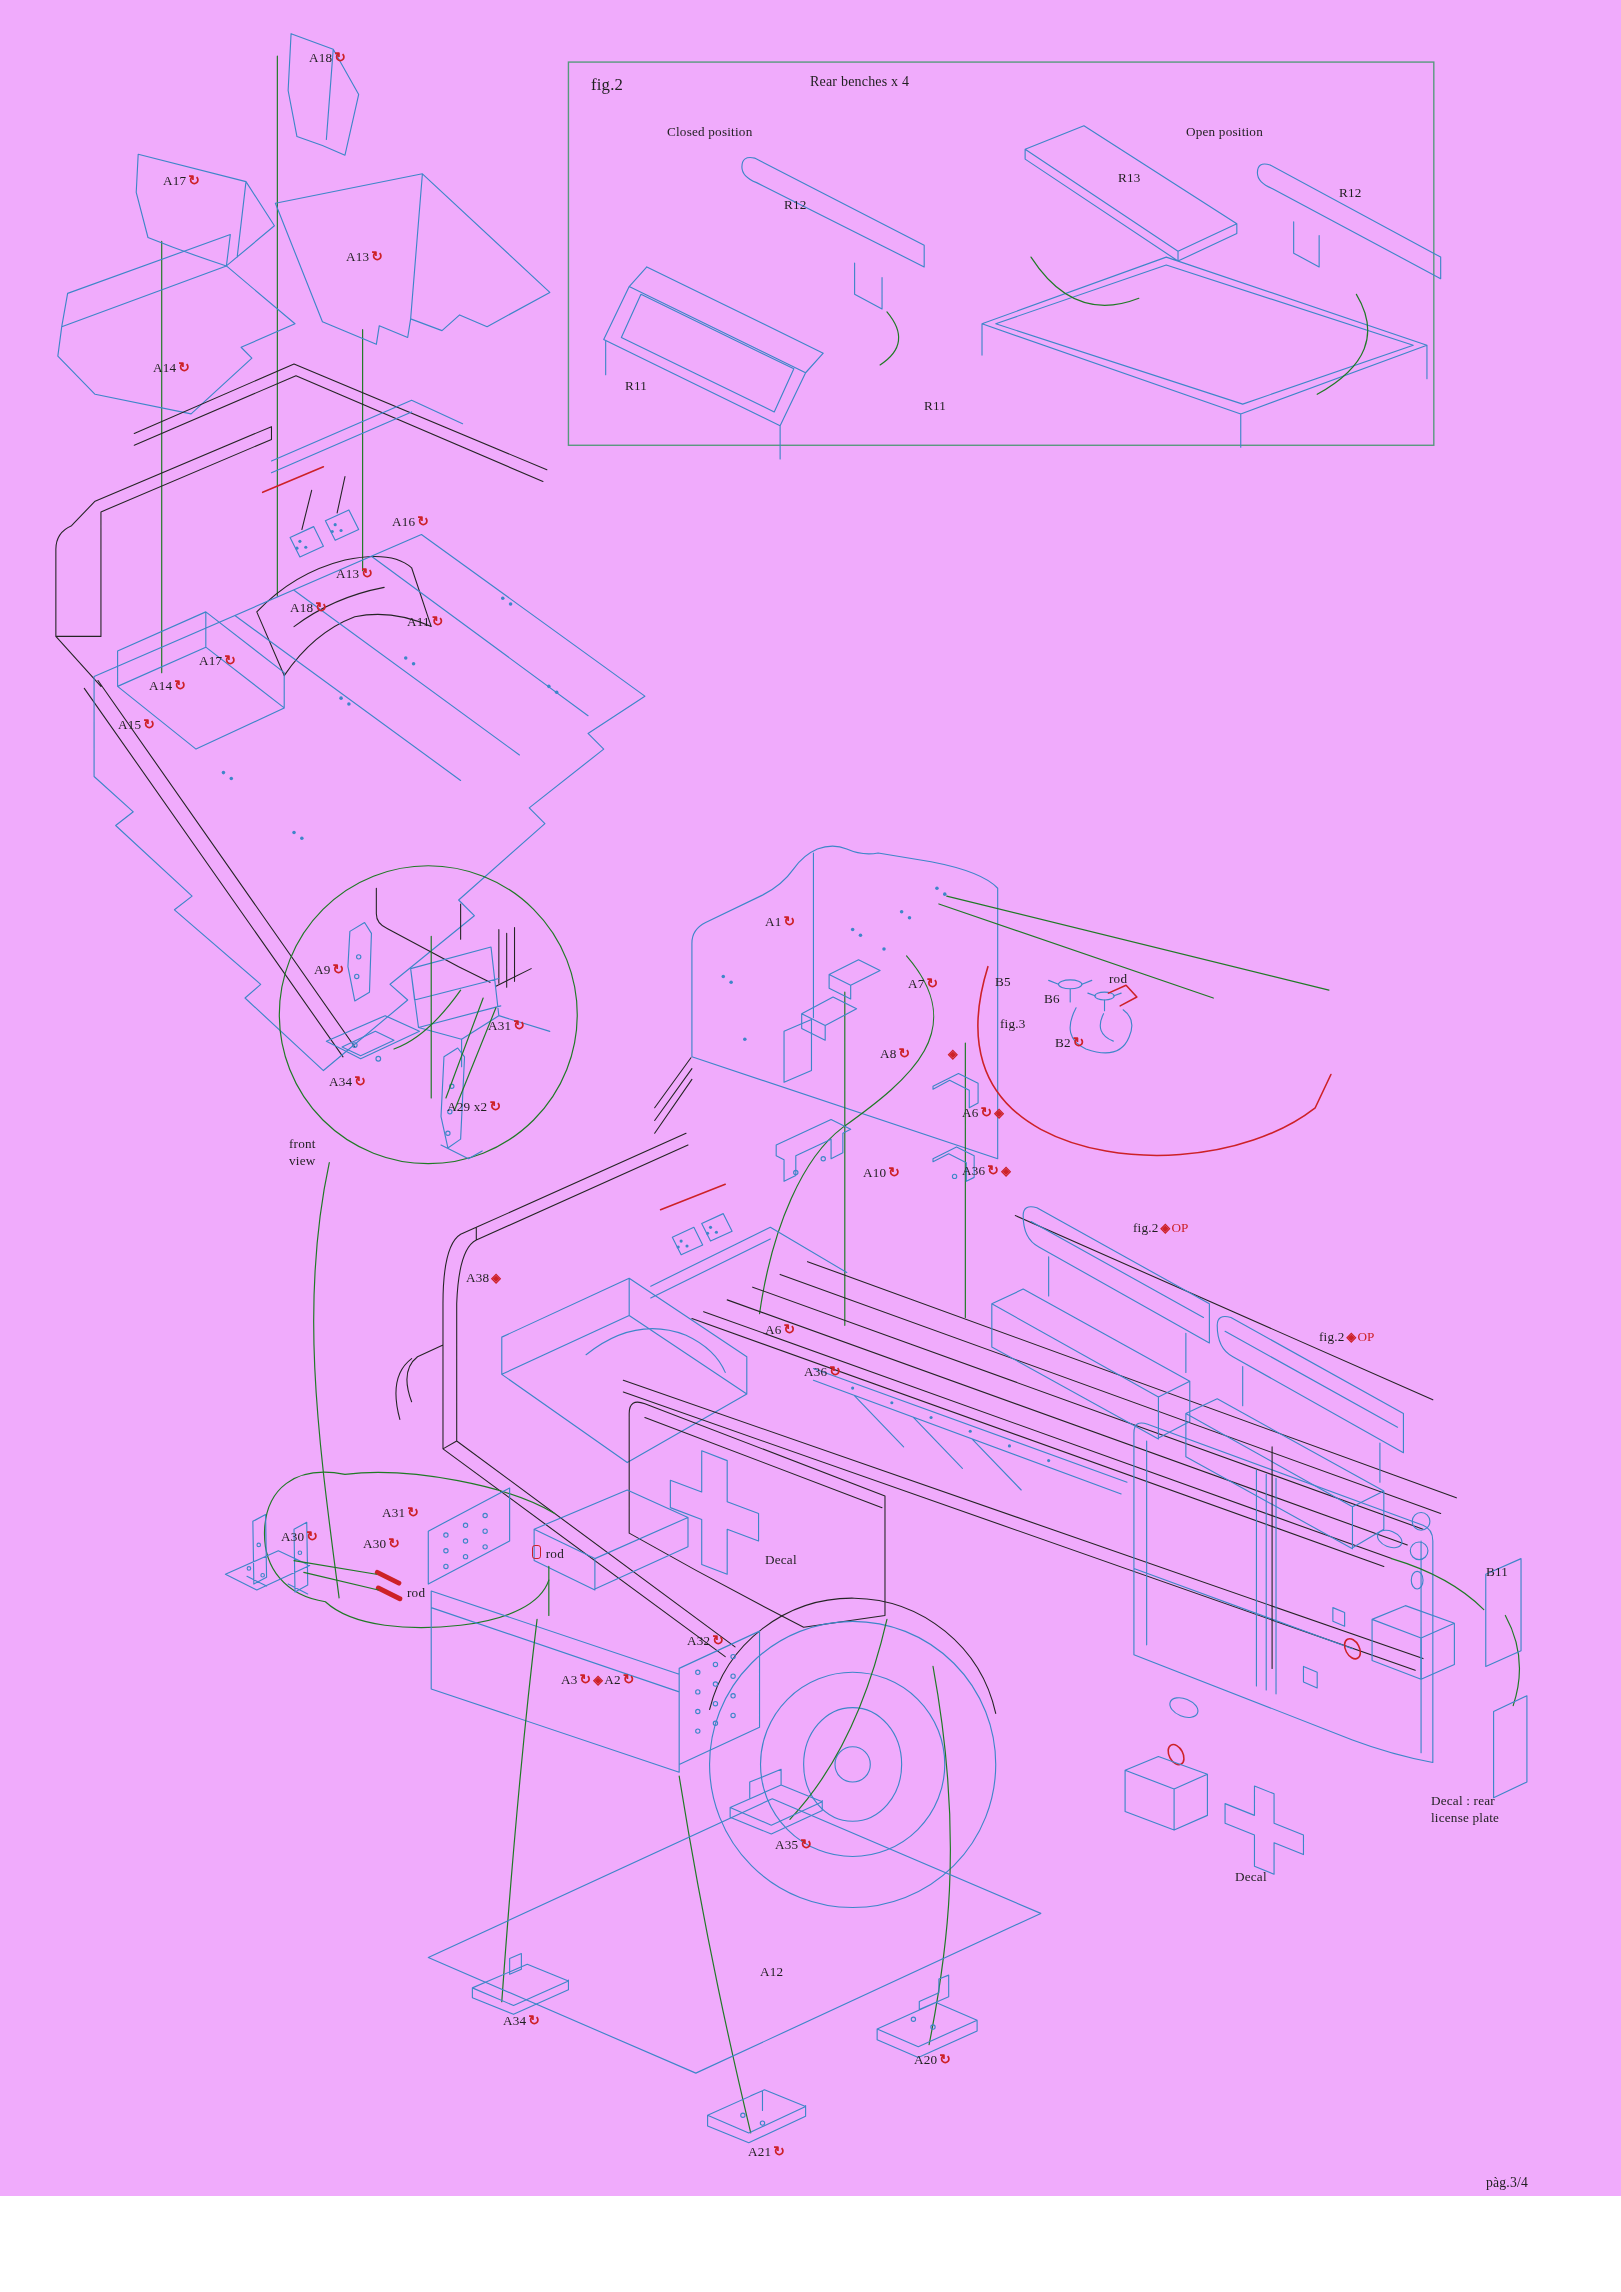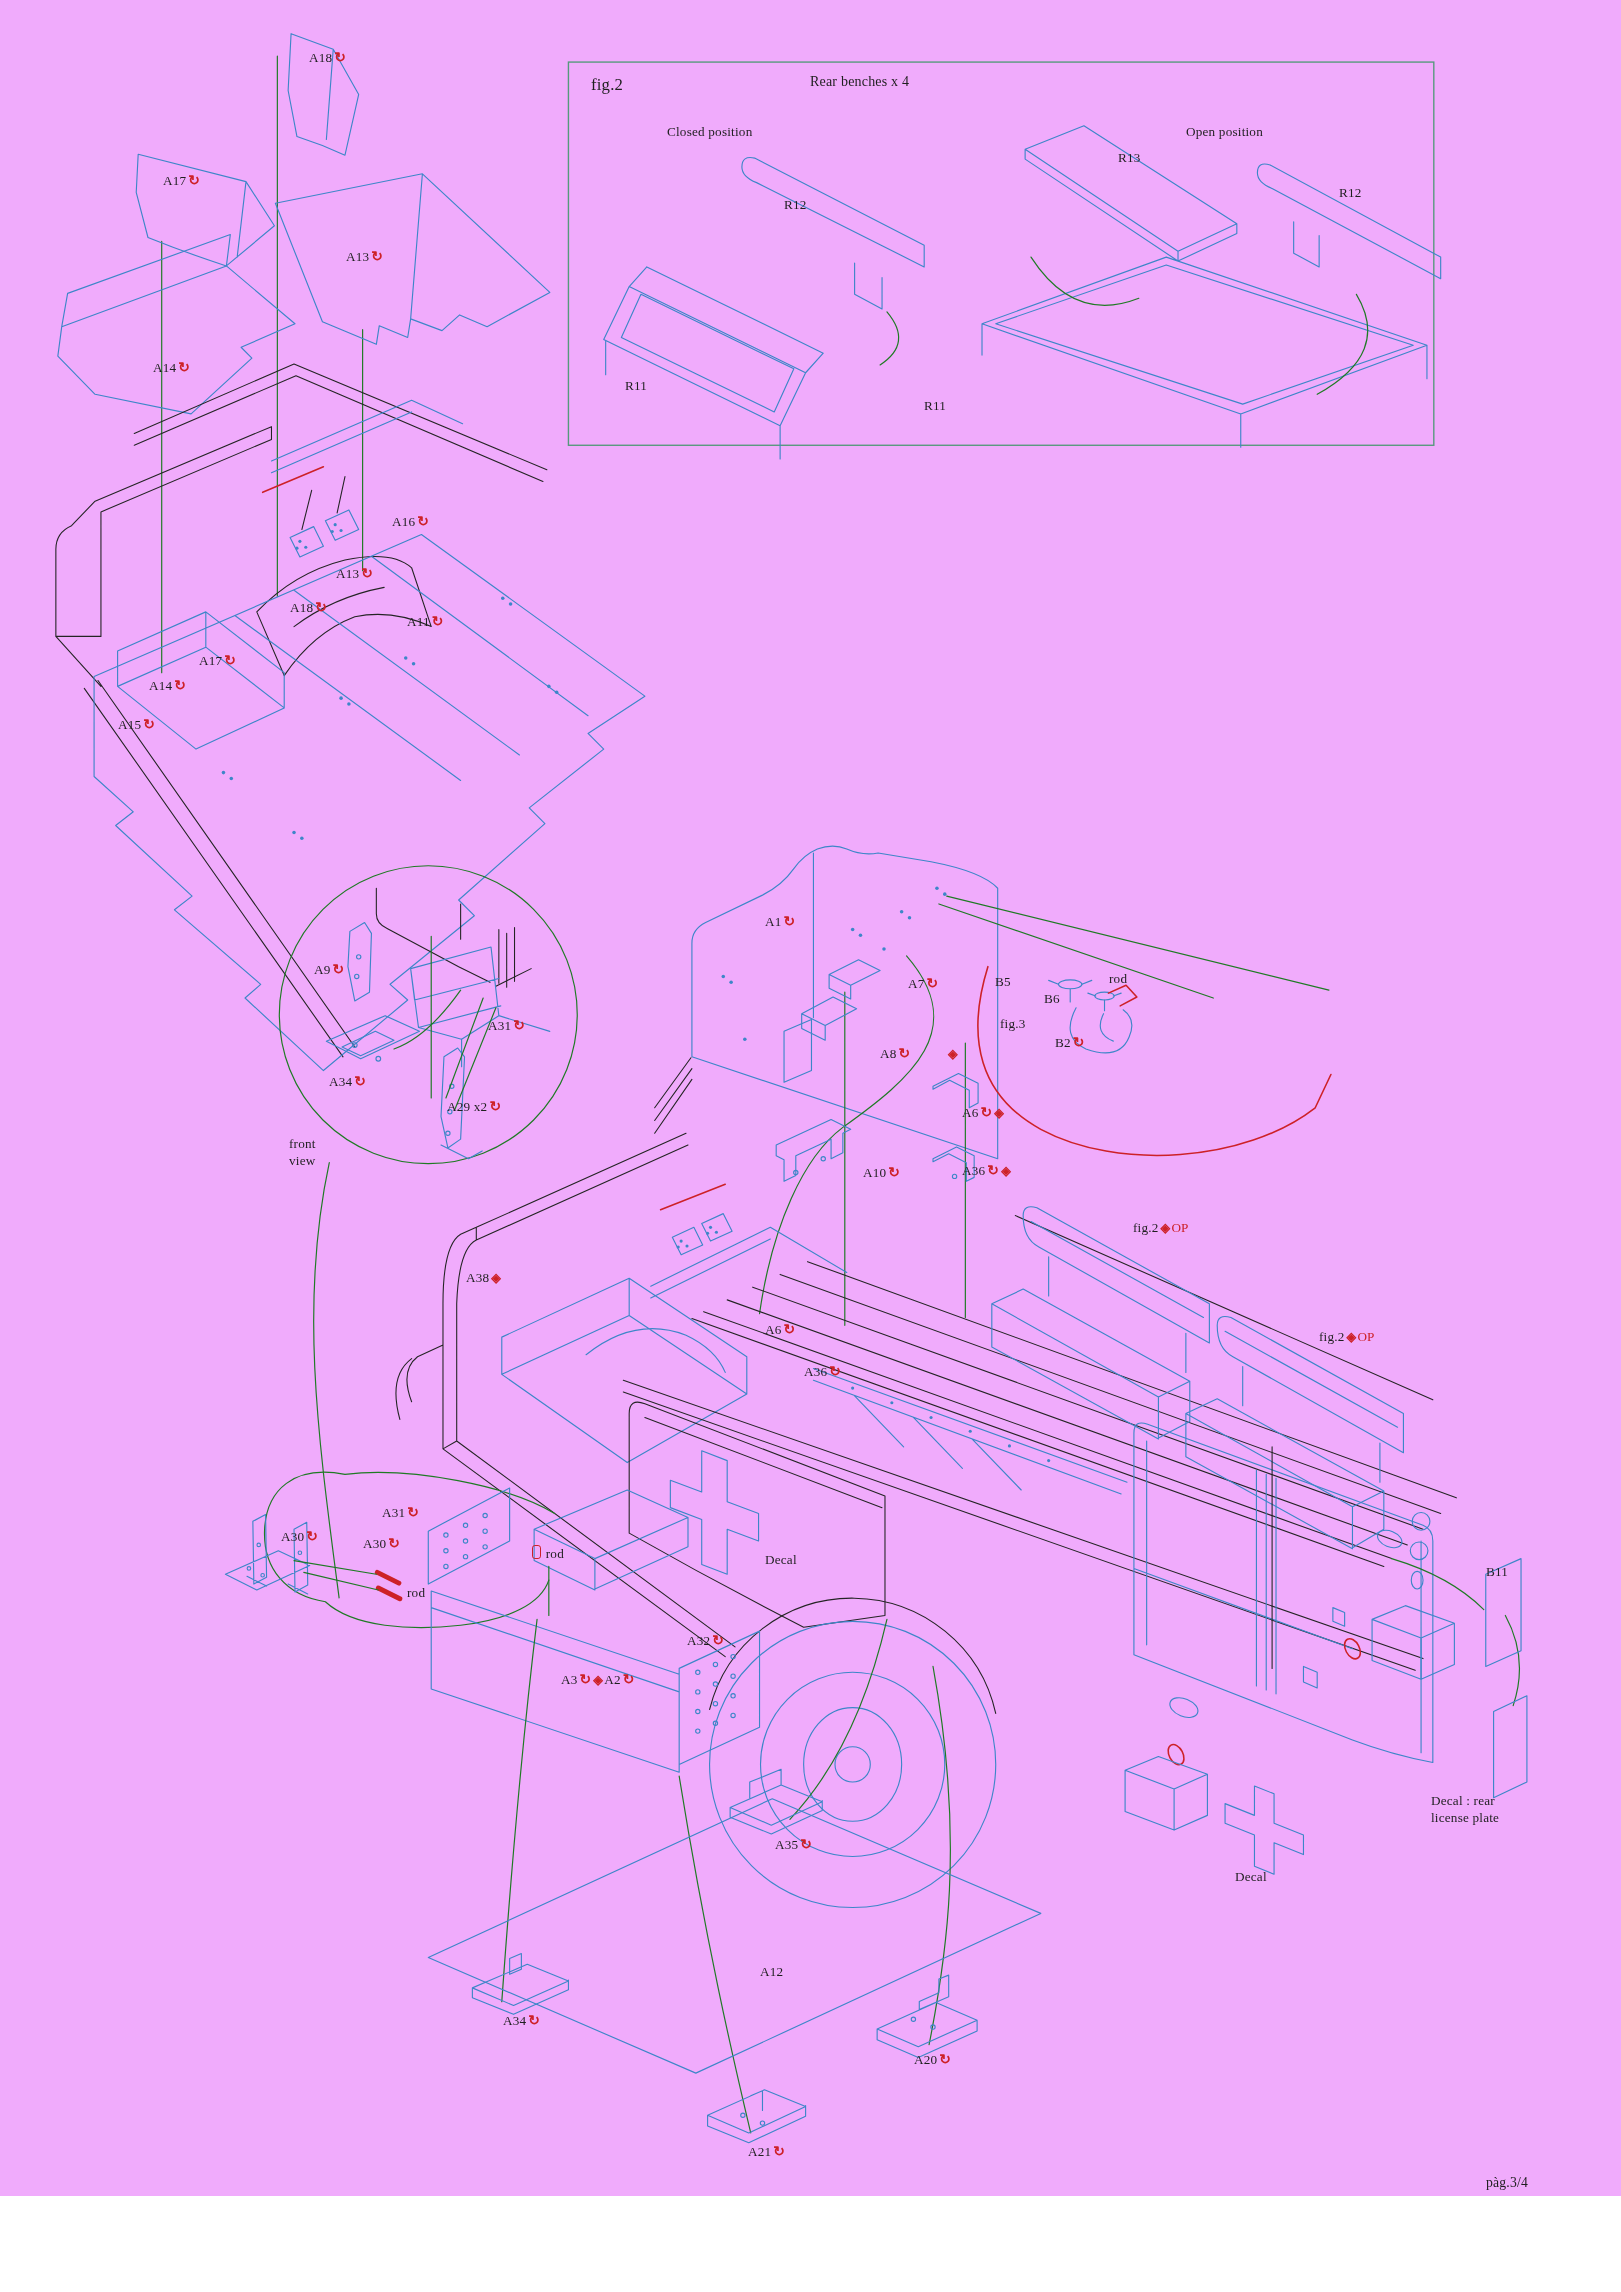--- a/index.html
+++ b/index.html
@@ -238,21 +238,21 @@
       <div class="callout" style="left: 407px; top: 613px;"><span class="lbl">A11</span><span class="ic rot">↻</span></div>
       <div class="callout" style="left: 199px; top: 652px;"><span class="lbl">A17</span><span class="ic rot">↻</span></div>
       <div class="callout" style="left: 149px; top: 677px;"><span class="lbl">A14</span><span class="ic rot">↻</span></div>
       <div class="callout" style="left: 118px; top: 716px;"><span class="lbl">A15</span><span class="ic rot">↻</span></div>
       <div class="callout" style="left: 591px; top: 74px; font-size: 16.7px;"><span class="lbl">fig.2</span></div>
       <div class="callout" style="left: 810px; top: 73px; font-size: 14px;"><span class="lbl">Rear benches x 4</span></div>
       <div class="callout" style="left: 667px; top: 123px;"><span class="lbl">Closed position</span></div>
       <div class="callout" style="left: 784px; top: 196px;"><span class="lbl">R12</span></div>
       <div class="callout" style="left: 625px; top: 377px;"><span class="lbl">R11</span></div>
       <div class="callout" style="left: 1186px; top: 123px;"><span class="lbl">Open position</span></div>
-      <div class="callout" style="left: 1118px; top: 149px;"><span class="lbl">R13</span></div>
+      <div class="callout" style="left: 1118px; top: 169px;"><span class="lbl">R13</span></div>
       <div class="callout" style="left: 1339px; top: 184px;"><span class="lbl">R12</span></div>
       <div class="callout" style="left: 924px; top: 397px;"><span class="lbl">R11</span></div>
       <div class="callout" style="left: 314px; top: 961px;"><span class="lbl">A9</span><span class="ic rot">↻</span></div>
       <div class="callout" style="left: 488px; top: 1017px;"><span class="lbl">A31</span><span class="ic rot">↻</span></div>
       <div class="callout" style="left: 329px; top: 1073px;"><span class="lbl">A34</span><span class="ic rot">↻</span></div>
       <div class="callout" style="left: 447px; top: 1098px;"><span class="lbl">A29 x2</span><span class="ic rot">↻</span></div>
       <div class="callout" style="left: 289px; top: 1135px;"><span class="lbl">front
 view</span></div>
       <div class="callout" style="left: 765px; top: 913px;"><span class="lbl">A1</span><span class="ic rot">↻</span></div>
       <div class="callout" style="left: 908px; top: 975px;"><span class="lbl">A7</span><span class="ic rot">↻</span></div>

